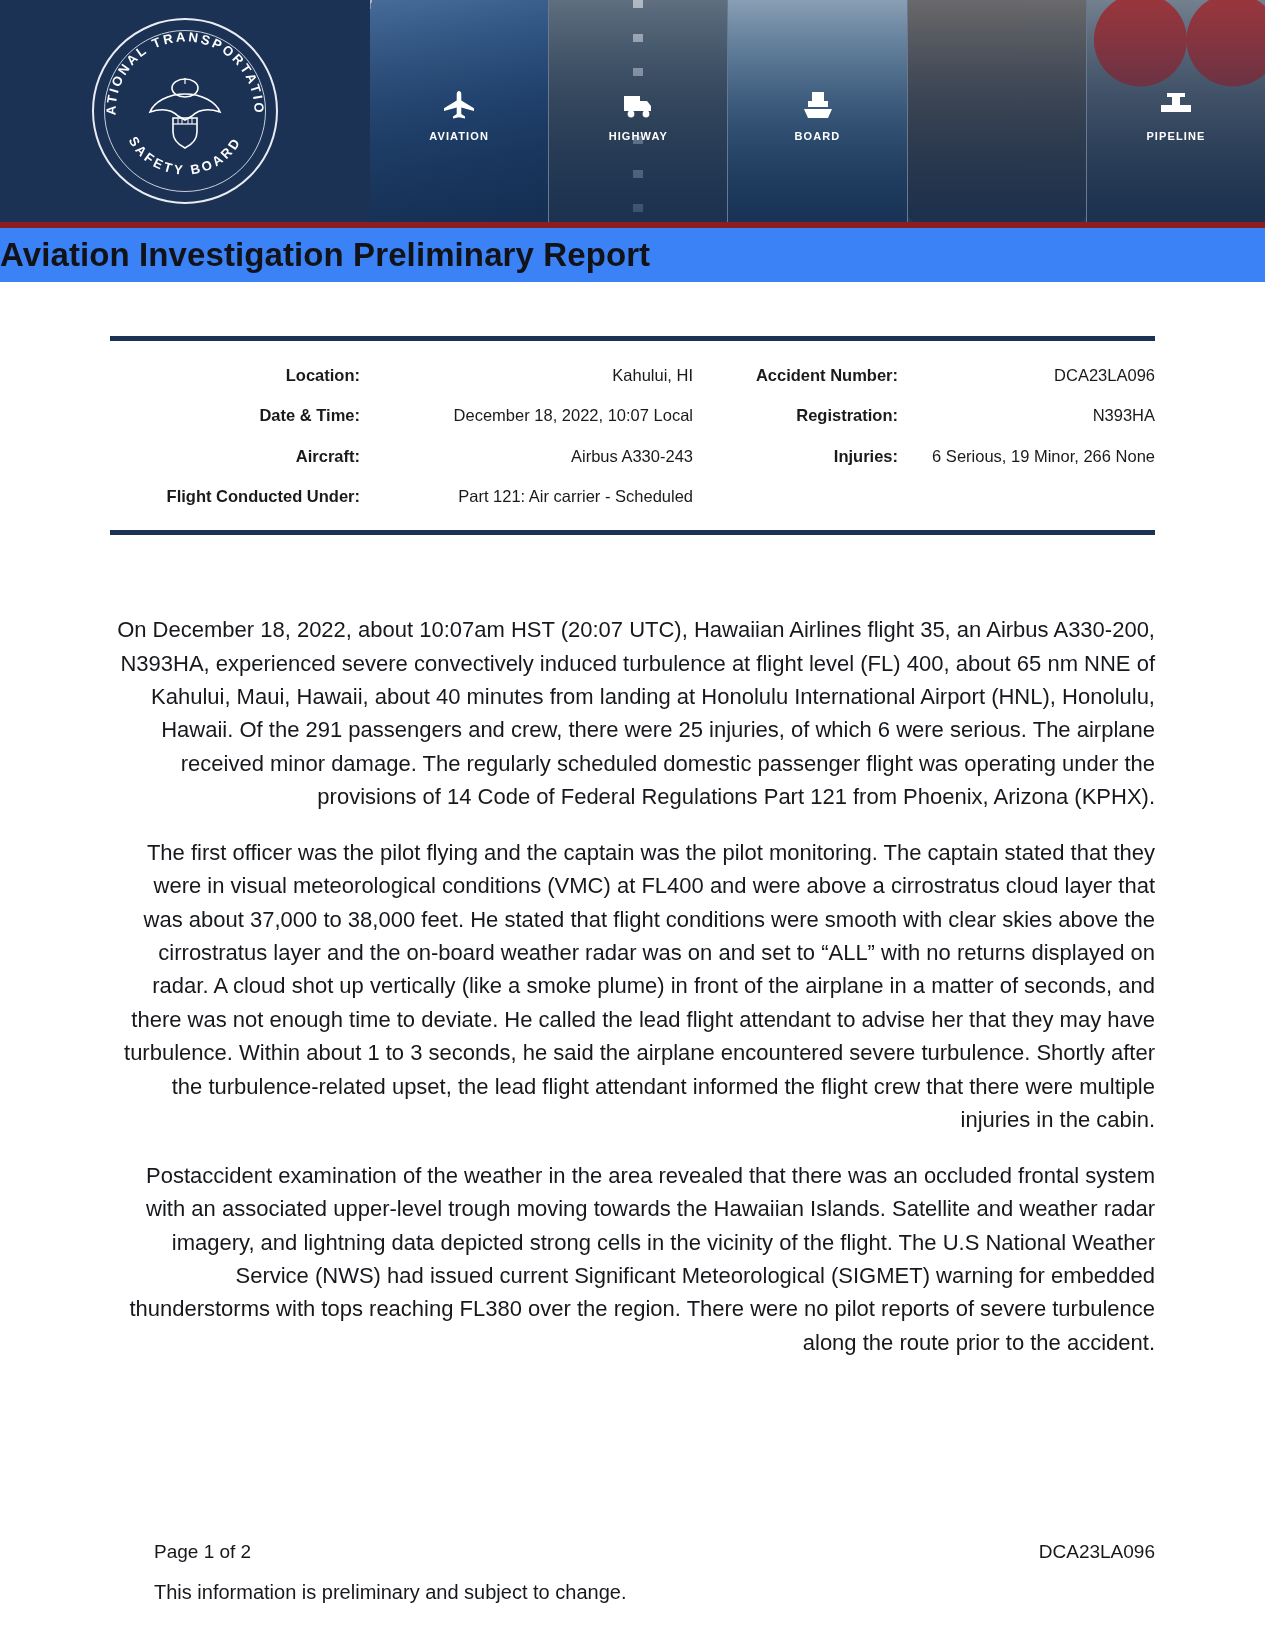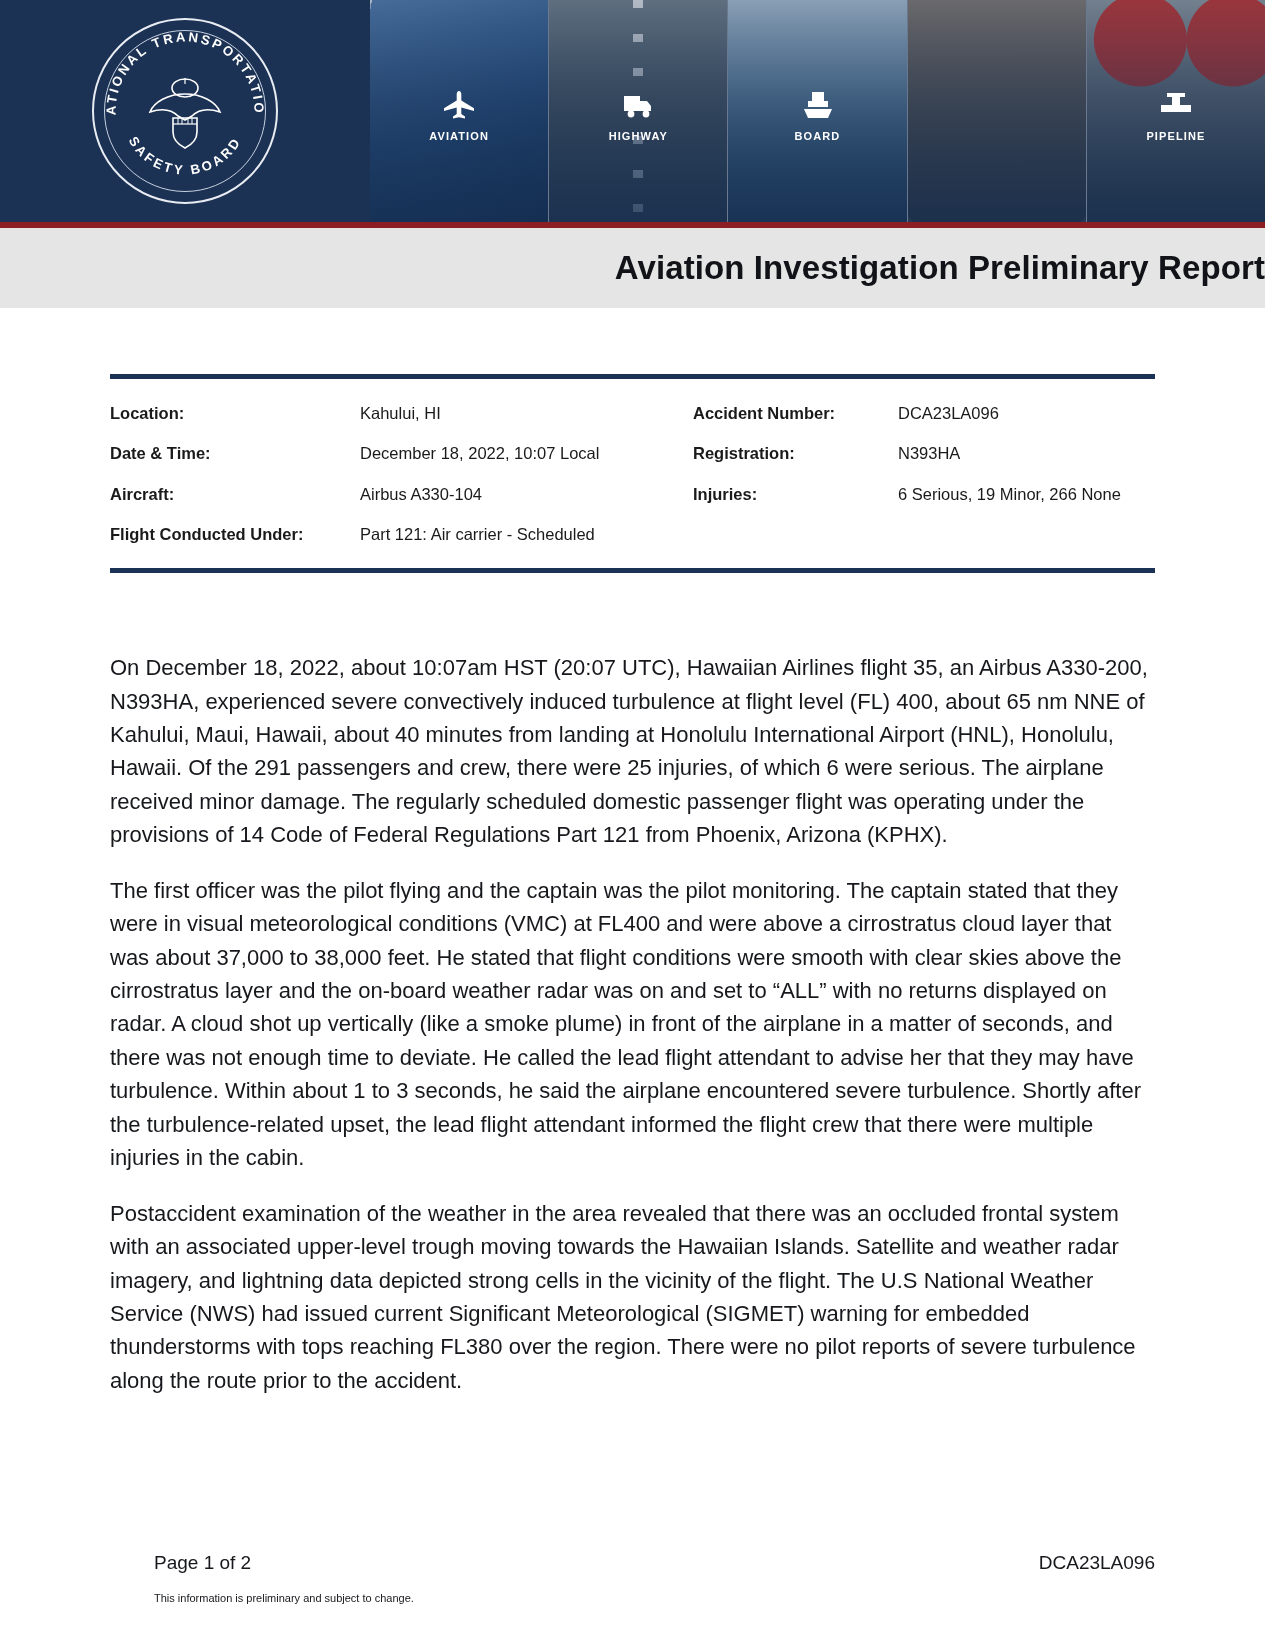--- a/index.html
+++ b/index.html
@@ -118,37 +118,38 @@
     font-weight: bold;
     letter-spacing: 1.1px;
   }
   .header-rule {
     height: 6px;
     background: #8b1d23;
   }
 
   
   .title-bar {
-    background: #e5e5e5;
-    height: 80px;
+    background: #3b82f6;
+    height: 54px;
     display: flex;
     align-items: center;
-    justify-content: flex-end;
+    justify-content: flex-start;
   }
   .title-bar h1 {
     margin: 0;
     font-size: 33px;
     font-weight: bold;
     color: #111318;
     letter-spacing: .1px;
   }
 
   
   .content {
-    padding: 12px 110px;
+    padding: 0 110px;
+    text-align: right;
   }
   .facts {
     margin-top: 54px;
     border-top: 5px solid #1b3255;
     border-bottom: 5px solid #1b3255;
     padding: 14px 0 14px 0;
   }
   .facts table {
     width: 100%;
     border-collapse: collapse;
@@ -181,21 +182,21 @@
     margin-left: 44px;
   }
   .footer-row {
     display: flex;
     justify-content: space-between;
     font-size: 19px;
     color: #16181c;
   }
   .footer-note {
     margin-top: 18px;
-    font-size: 11px;
+    font-size: 20px;
     color: #16181c;
   }
 </style>
 </head>
 <body>
 
 <div class="header">
 
   <div class="header-left">
     <div class="seal">
@@ -312,21 +313,21 @@
           <td class="val2">DCA23LA096</td>
         </tr>
         <tr>
           <td class="lbl">Date &amp; Time:</td>
           <td class="val">December 18, 2022, 10:07 Local</td>
           <td class="lbl2">Registration:</td>
           <td class="val2">N393HA</td>
         </tr>
         <tr>
           <td class="lbl">Aircraft:</td>
-          <td class="val">Airbus A330-104</td>
+          <td class="val">Airbus A330-243</td>
           <td class="lbl2">Injuries:</td>
           <td class="val2" style="max-width:200px">6 Serious, 19 Minor, 266 None</td>
         </tr>
         <tr>
           <td class="lbl">Flight Conducted Under:</td>
           <td class="val">Part 121: Air carrier - Scheduled</td>
           <td class="lbl2"></td>
           <td class="val2"></td>
         </tr>
       </tbody>

